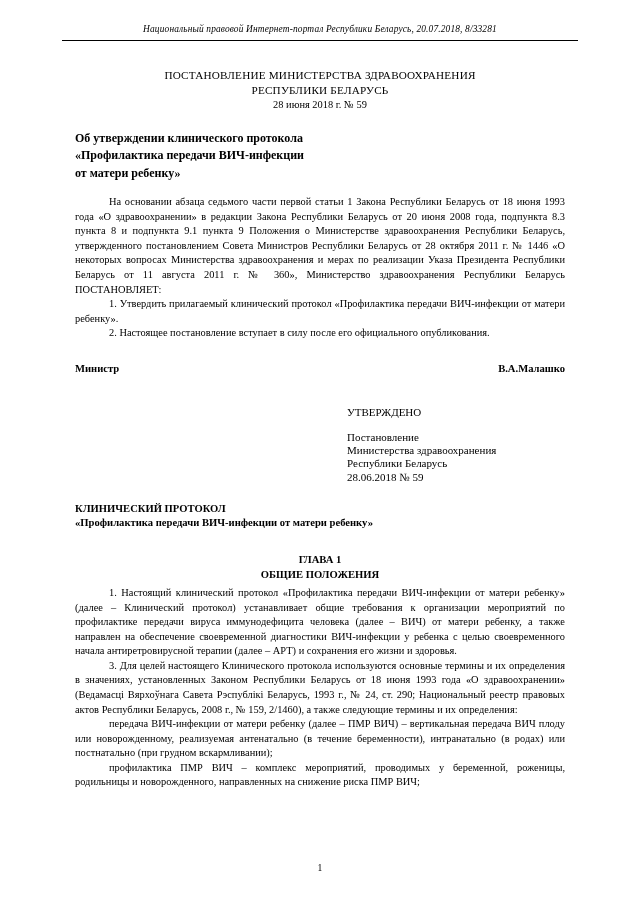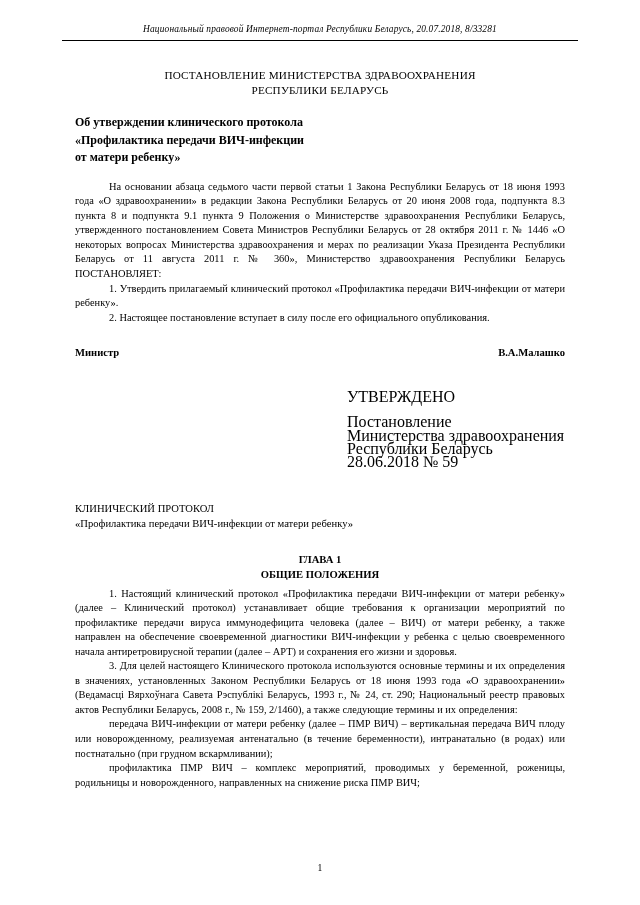--- a/index.html
+++ b/index.html
@@ -85,30 +85,30 @@
     font-weight: bold;
     font-size: 10.6px;
     display: flex;
     justify-content: space-between;
   }
 
   
   .approval {
     margin-top: 32px;
     margin-left: 272px;
-    font-size: 16px;
+    font-size: 11px;
     line-height: 13.2px;
   }
   .approval-head { margin-bottom: 12px; }
   .approval-line { white-space: nowrap; }
 
   
   .protocol-head {
-    margin-top: 34px;
-    font-weight: normal;
+    margin-top: 18px;
+    font-weight: bold;
     font-size: 10.6px;
     line-height: 14.6px;
   }
   .chapter {
     margin-top: 22px;
     text-align: center;
     font-weight: bold;
     font-size: 10.6px;
     line-height: 14.6px;
   }
@@ -132,20 +132,21 @@
 
   <div class="running-header">Национальный правовой Интернет-портал Республики Беларусь, 20.07.2018, 8/33281</div>
   <div class="header-rule"></div>
 
   <div class="content">
 
     <div class="centered doc-title bold-none">
       <div>ПОСТАНОВЛЕНИЕ МИНИСТЕРСТВА ЗДРАВООХРАНЕНИЯ</div>
       <div>РЕСПУБЛИКИ БЕЛАРУСЬ</div>
     </div>
+    <div class="centered doc-date">28 июня 2018 г. № 59</div>
 
     <div class="subject">
       <div>Об утверждении клинического протокола</div>
       <div>«Профилактика передачи ВИЧ-инфекции</div>
       <div>от матери ребенку»</div>
     </div>
 
     <p class="body-par par-gap-top">На основании абзаца седьмого части первой статьи 1 Закона Республики Беларусь от 18 июня 1993 года «О здравоохранении» в редакции Закона Республики Беларусь от 20 июня 2008 года, подпункта 8.3 пункта 8 и подпункта 9.1 пункта 9 Положения о Министерстве здравоохранения Республики Беларусь, утвержденного постановлением Совета Министров Республики Беларусь от 28 октября 2011 г. № 1446 «О некоторых вопросах Министерства здравоохранения и мерах по реализации Указа Президента Республики Беларусь от 11 августа 2011 г. № 360», Министерство здравоохранения Республики Беларусь ПОСТАНОВЛЯЕТ:</p>
     <p class="body-par">1. Утвердить прилагаемый клинический протокол «Профилактика передачи ВИЧ-инфекции от матери ребенку».</p>
     <p class="body-par">2. Настоящее постановление вступает в силу после его официального опубликования.</p>

